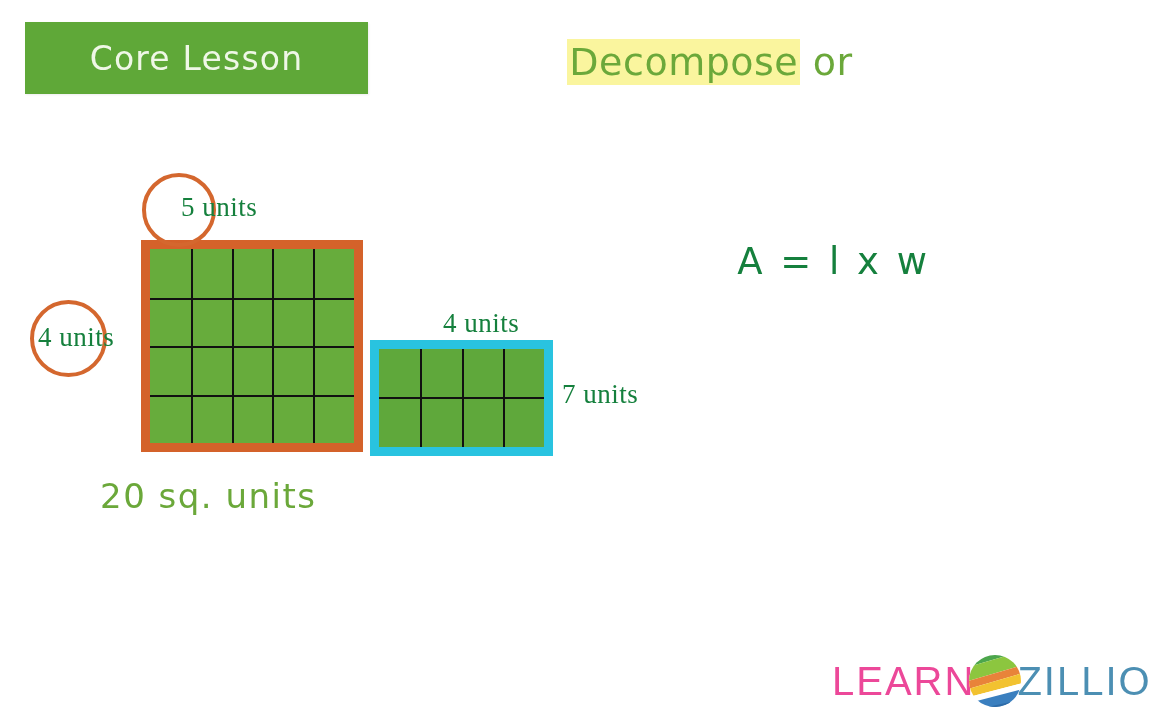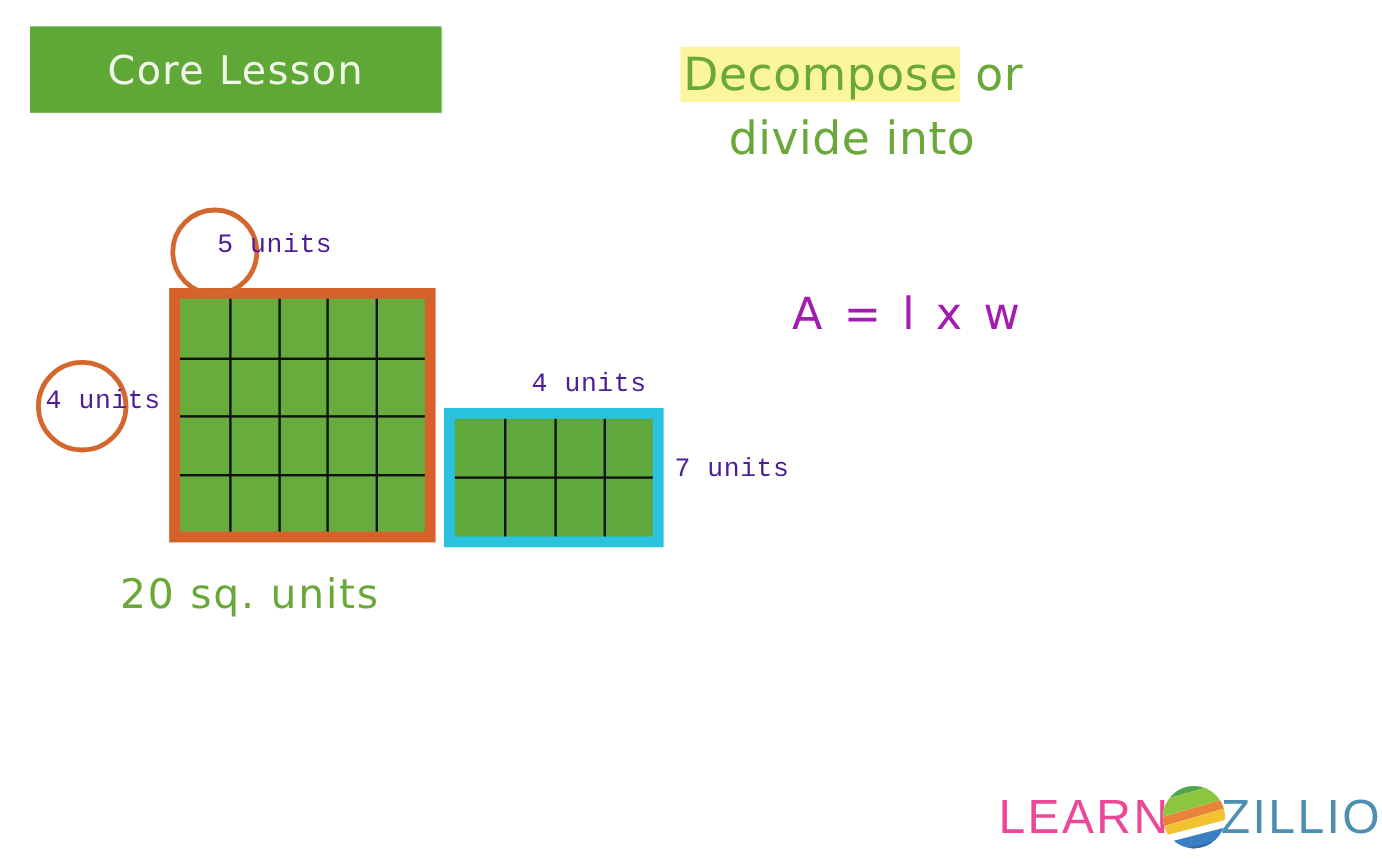--- a/index.html
+++ b/index.html
@@ -61,22 +61,22 @@
     padding: 1px 2px;
     text-align: center;
   }
 
   
   #formula {
     position: absolute;
     left: 660px;
     top: 240px;
     width: 270px;
-    text-align: left;
-    color: #a21caf;
+    text-align: right;
+    color: #15803d;
     font-size: 37px;
     letter-spacing: 3px;
     font-family: "DejaVu Sans", sans-serif;
   }
 
   
   .grid-wrap { position: absolute; }
 
   #grid-left {
     left: 141px;
@@ -120,23 +120,23 @@
     border: 4px solid #D4672E;
     border-radius: 50%;
     box-sizing: border-box;
     background: transparent;
   }
   #circle-5 { left: 142px; top: 173px; width: 74px; height: 74px; }
   #circle-4 { left: 30px;  top: 300px; width: 77px; height: 77px; }
 
   .unit-label {
     position: absolute;
-    color: #4c1d95;
-    font-size: 22px;
-    font-family: Liberation Mono, monospace;
+    color: #15803d;
+    font-size: 27px;
+    font-family: Liberation Serif, serif;
     white-space: nowrap;
     letter-spacing: 0.5px;
   }
   #label-5units { left: 181px; top: 192px; }
   #label-4units { left: 38px;  top: 322px; }
   #label-4units-right { left: 443px; top: 308px; }
   #label-2units { left: 562px; top: 379px; }
 
   #area-total {
     position: absolute;
@@ -187,21 +187,20 @@
 <body>
 
 <div id="slide">
 
   <div id="core-lesson-banner">
     <span class="label">Core Lesson</span>
   </div>
 
   <div id="headline">
     <div><span class="hl">Decompose</span><span> or</span></div>
-    <div>divide into</div>
   </div>
 
   <div id="formula">A =  l x w</div>
 
   <div id="grid-left" class="grid-wrap">
     <div class="inner">
       <div class="cellline vline" style="left:40.8px"></div>
       <div class="cellline vline" style="left:81.6px"></div>
       <div class="cellline vline" style="left:122.4px"></div>
       <div class="cellline vline" style="left:163.2px"></div>

